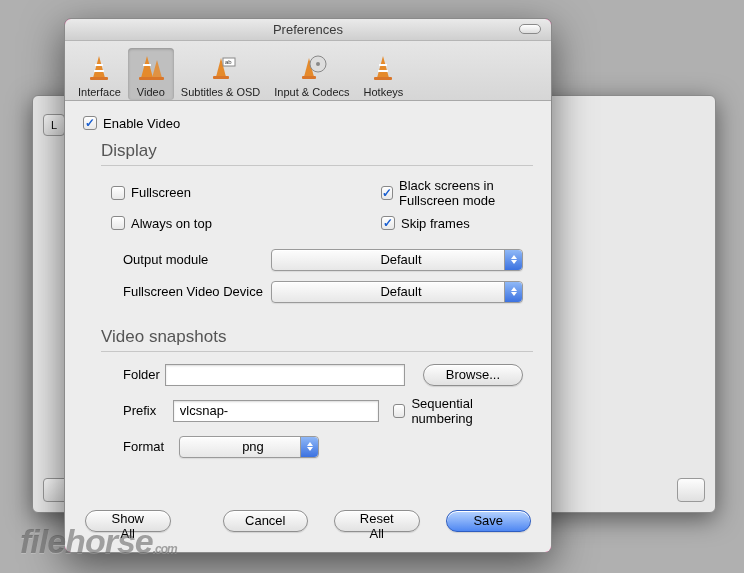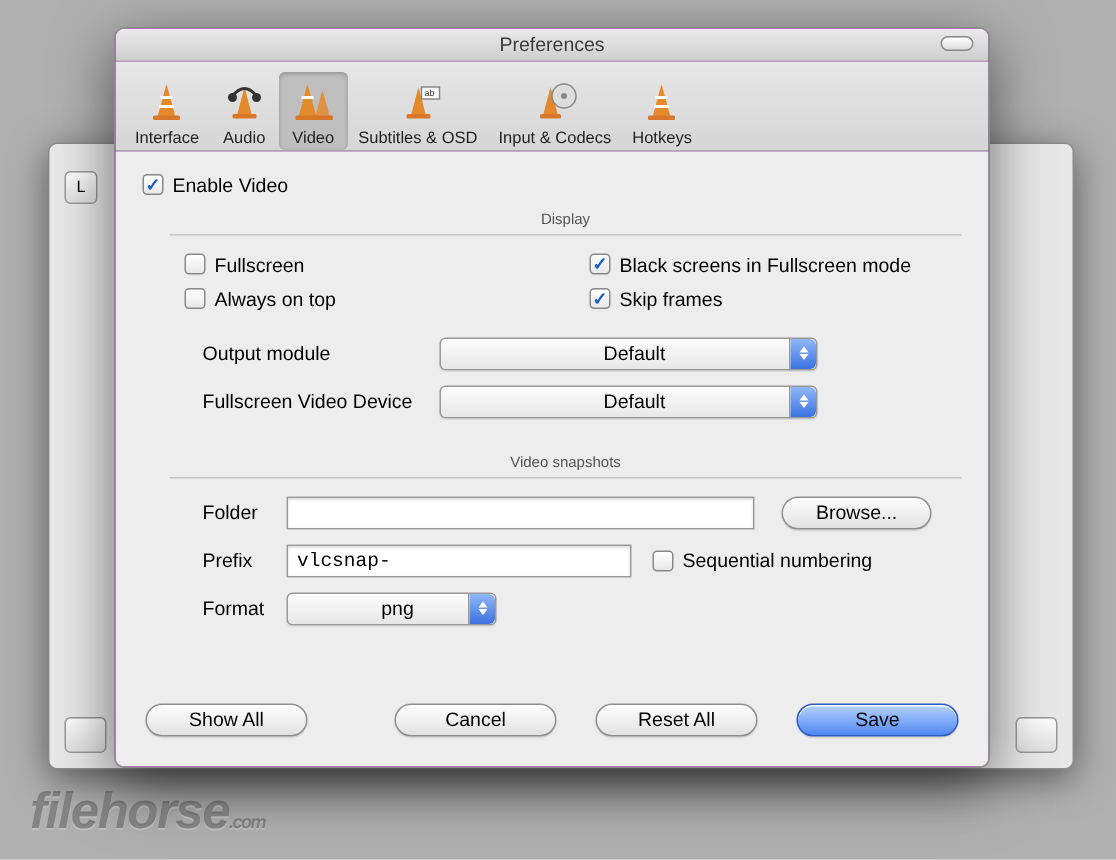--- a/index.html
+++ b/index.html
@@ -38,23 +38,23 @@
     position:absolute;
     bottom:10px;
     width:28px;height:24px;
     border:1px solid #999;
     border-radius:4px;
     background: linear-gradient(#fdfdfd,#e0e0e0);
   }
   .window {
     position: absolute;
     top: 18px;
-    left: 76px;
-    width: 584px;
-    background: #a21caf;
+    left: 64px;
+    width: 488px;
+    background: #ec4899;
     border: 1px solid #8a8a8a;
     border-radius: 7px;
     box-shadow: 0 12px 40px rgba(0,0,0,0.55);
     overflow: hidden;
   }
   .titlebar {
     height: 22px;
     background: linear-gradient(#eaeaea, #cfcfcf);
     border-bottom: 1px solid #b5b5b5;
     text-align: center;
@@ -117,24 +117,23 @@
     content: "✓";
     color: #1a5fd0;
     font-size: 12px;
     font-weight: bold;
     line-height: 1;
   }
   .group {
     margin: 8px 0 0 18px;
   }
   .group-label {
-    font-size: 10px;
+    font-size: 17px;
     color: #555;
     margin: 10px 0 4px 0;
-    text-align: center;
   }
   .group-box {
     border-top: 1px solid #c7c7c7;
     padding: 12px 10px 14px 10px;
     position: relative;
   }
   .display-grid {
     display: grid;
     grid-template-columns: 270px 1fr;
     row-gap: 8px;
@@ -180,21 +179,21 @@
   .select .arrows::after { border-top:4px solid #fff; }
   .select.small { flex: 0 0 140px; }
   .snap-grid .form-label { width: 56px; }
   .text-input {
     height: 22px;
     border: 1px solid #9a9a9a;
     background: #fff;
     padding: 0 6px;
     border-radius: 0;
     box-shadow: inset 0 1px 2px rgba(0,0,0,0.15);
-    font-family: Liberation Mono, monospace;
+    font-family: Liberation Sans, sans-serif;
     font-size: 13px;
   }
   .btn {
     height: 22px;
     border: 1px solid #8f8f8f;
     border-radius: 11px;
     background: linear-gradient(#fdfdfd,#e2e2e2);
     padding: 0 18px;
     font-family: inherit;
     font-size: 13px;
@@ -246,30 +245,20 @@
   <div class="toolbar">
     <div class="tb-item">
       <svg viewBox="0 0 32 32">
           <polygon points="16,4 22,26 10,26" fill="#e58a2b"></polygon>
           <rect x="12" y="12" width="8" height="2" fill="#fff"></rect>
           <rect x="11" y="18" width="10" height="2" fill="#fff"></rect>
           <rect x="7" y="25" width="18" height="3" fill="#d9762a" rx="1"></rect>
         </svg>
       <span>Interface</span>
     </div>
-    <div class="tb-item">
-      <svg viewBox="0 0 32 32">
-          <polygon points="16,6 21,25 11,25" fill="#e58a2b"></polygon>
-          <rect x="8" y="24" width="16" height="3" fill="#d9762a" rx="1"></rect>
-          <path d="M8 12 Q16 2 24 12" stroke="#333" stroke-width="2" fill="none"></path>
-          <circle cx="8" cy="13" r="3" fill="#333"></circle>
-          <circle cx="24" cy="13" r="3" fill="#333"></circle>
-        </svg>
-      <span>Audio</span>
-    </div>
     <div class="tb-item selected">
       <svg viewBox="0 0 32 32">
           <polygon points="12,4 18,26 6,26" fill="#e58a2b"></polygon>
           <rect x="8" y="12" width="8" height="2" fill="#fff"></rect>
           <rect x="4" y="25" width="16" height="3" fill="#d9762a" rx="1"></rect>
           <polygon points="22,8 27,26 17,26" fill="#e58a2b" opacity="0.85"></polygon>
           <rect x="15" y="25" width="14" height="3" fill="#d9762a" rx="1"></rect>
         </svg>
       <span>Video</span>
     </div>

